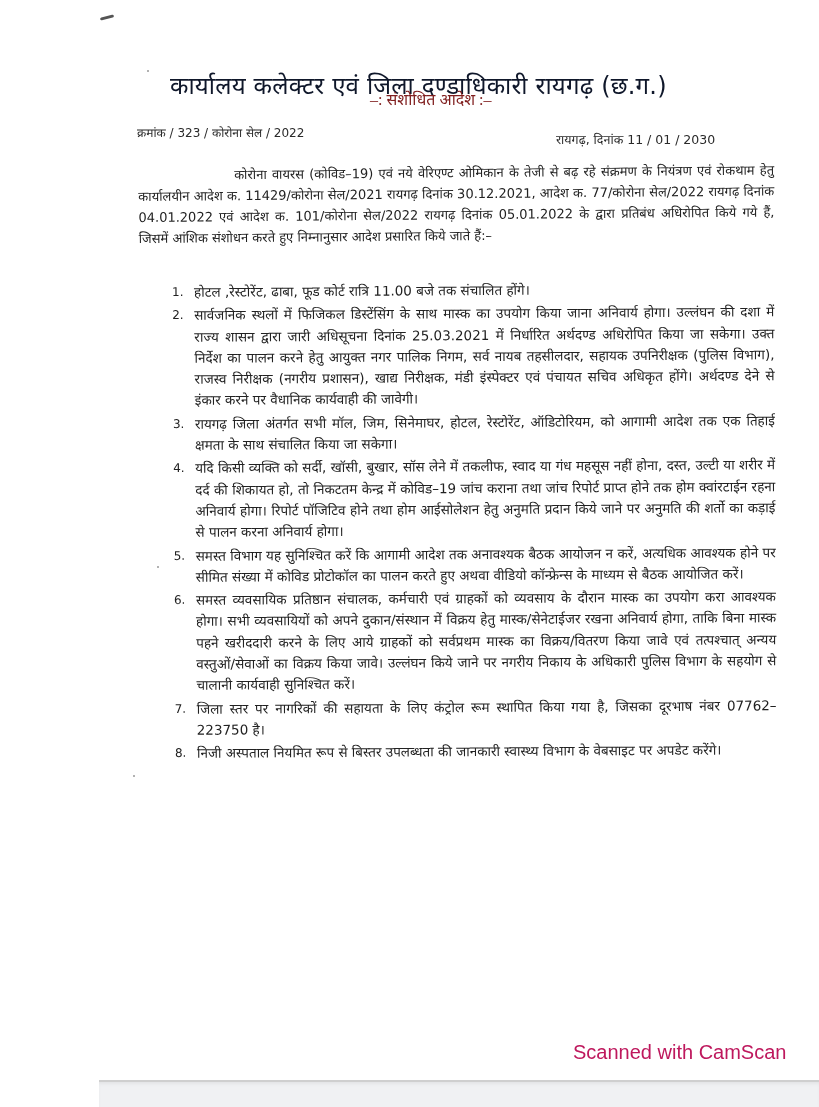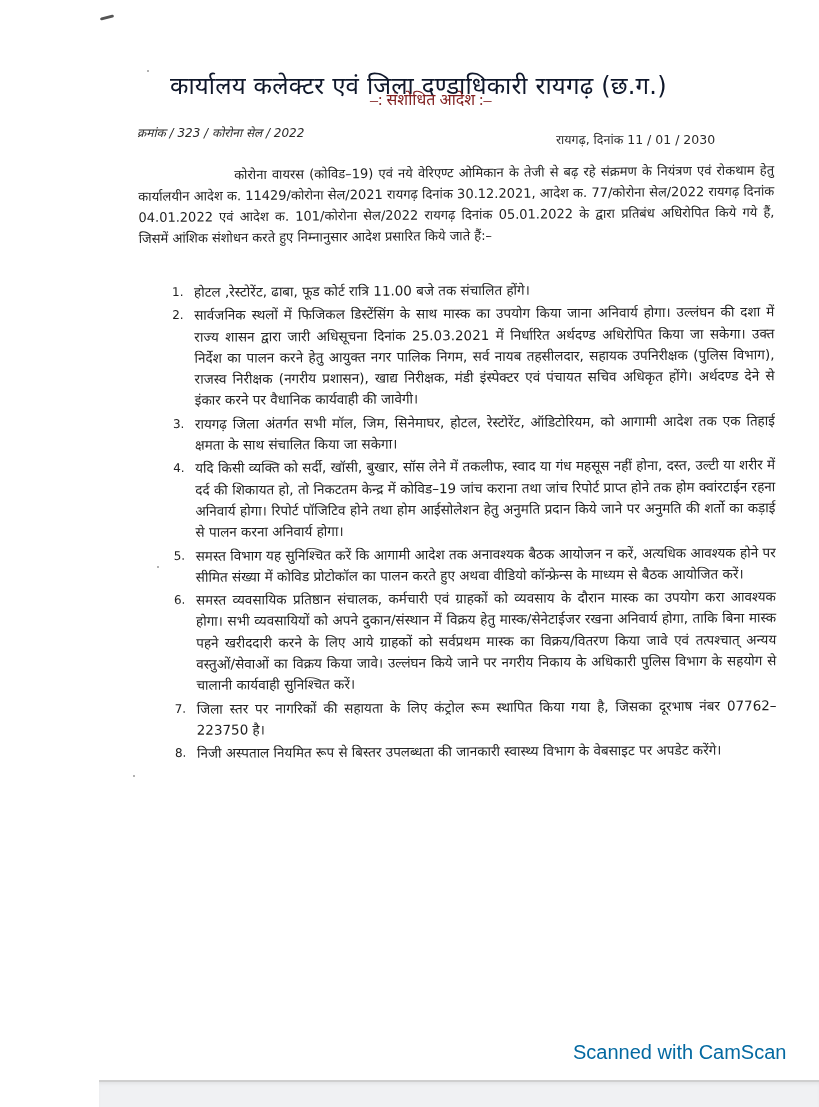--- a/index.html
+++ b/index.html
@@ -20,21 +20,21 @@
       position: absolute; left: 170px; top: 68px;
       font-size: 24px; color: #0f172a; white-space: nowrap;
       letter-spacing: 0.2px;
     }
     .subtitle {
       position: absolute; left: 370px; top: 88px;
       font-size: 16px; color: #7f1d1d; white-space: nowrap; font-family: Liberation Serif, serif;
     }
     .ref-no {
       position: absolute; left: 137px; top: 124px;
-      font-size: 12px; color: #2a2a2a; white-space: nowrap; font-style: italic;
+      font-size: 12px; color: #2a2a2a; white-space: nowrap;
     }
     .date-line {
       position: absolute; left: 556px; top: 131px;
       font-size: 12.5px; color: #2a2a2a; white-space: nowrap;
     }
     .intro {
       position: absolute; left: 138px; top: 152px; width: 636px;
       font-size: 13px; line-height: 21px; color: #222;
       text-align: justify; text-indent: 96px;
       transform: rotate(-0.5deg); transform-origin: left top;
@@ -48,21 +48,21 @@
       position: relative; padding-left: 34px;
       font-size: 13.5px; line-height: 21.3px; color: #222;
       text-align: justify; margin-bottom: 2px;
     }
     .order-num {
       position: absolute; left: 12px; top: 0; font-size: 12px;
     }
     .footer-text {
       position: absolute; left: 573px; top: 1041px;
       font-family: "Liberation Sans", sans-serif;
-      font-size: 20px; color: #0369a1; white-space: nowrap;
+      font-size: 20px; color: #be185d; white-space: nowrap;
     }
     .bottom-bar {
       position: absolute; left: 99px; top: 1080px; width: 720px; height: 27px;
       background: #f0f1f3; border-top: 2px solid #cfcfcf;
       box-shadow: inset 0 3px 4px -2px rgba(0,0,0,0.08);
     }
     .dot { position: absolute; width: 2px; height: 2px; background: #999; border-radius: 1px; }
   </style>
 </head>
 <body>

